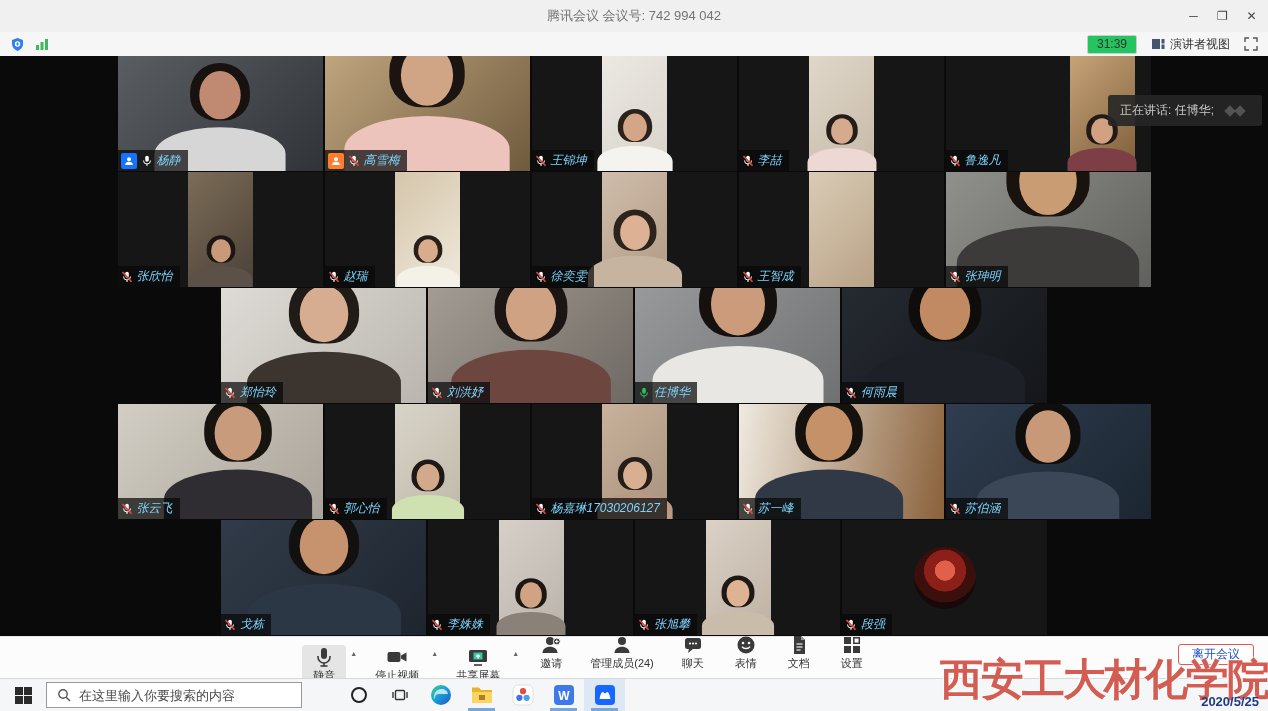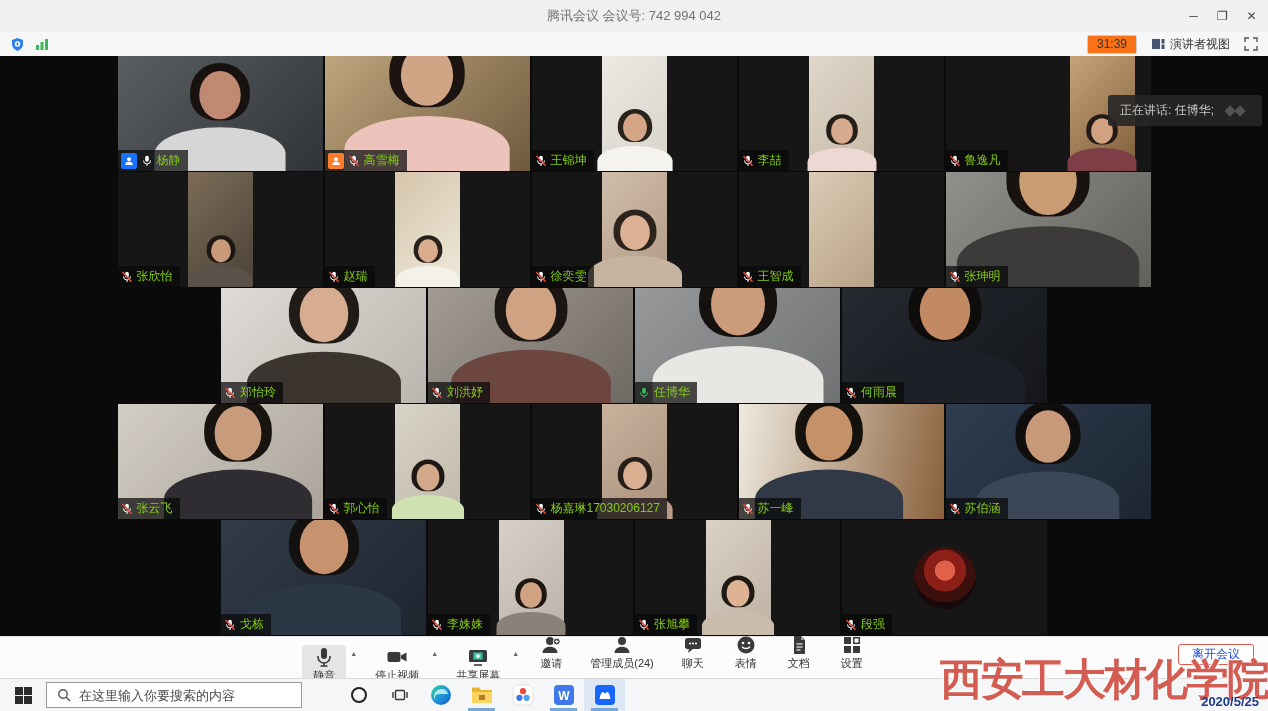--- a/index.html
+++ b/index.html
@@ -9,40 +9,40 @@
   
   .titlebar { height: 32px; background: #f0f0f0; display: flex; align-items: center; justify-content: center; position: relative; }
   .title { font-size: 13px; color: #737373; }
   .win-controls { position: absolute; right: 2px; top: 0; height: 32px; display: flex; }
   .win-btn { width: 29px; height: 32px; display: flex; align-items: center; justify-content: center; color: #444; font-size: 12px; cursor: default; }
 
   
   .topbar { height: 24px; background: #f6f6f6; display: flex; align-items: center; padding: 0 10px; gap: 10px; }
   .topbar-left { display: flex; align-items: center; gap: 10px; }
   .topbar-right { margin-left: auto; display: flex; align-items: center; gap: 14px; }
-  .timer { font-size: 12px; color: #333; border: 1px solid #ccc; background: #f97316; padding: 0 9px; line-height: 17px; border-radius: 2px; }
+  .timer { font-size: 12px; color: #333; border: 1px solid #ccc; background: #22c55e; padding: 0 9px; line-height: 17px; border-radius: 2px; }
   .view-switch { display: flex; align-items: center; gap: 5px; font-size: 12px; color: #333; }
   .icon-span { display: inline-flex; align-items: center; }
 
   
   .video-area { position: relative; height: 580px; background: #0a0a0a; }
   .grid-row { display: flex; justify-content: center; gap: 2px; margin-bottom: 1px; }
   .tile { width: 205px; height: 115px; background: #161616; position: relative; overflow: hidden; flex: 0 0 auto; }
   .tile.speaking { box-shadow: inset 0 0 0 2px #2fbf5f; }
   .vid { position: absolute; inset: 0; }
   .vid.port { width: 65px; left: 50%; margin-left: -32px; top: 0; bottom: 0; }
   .vid.port.vright { left: auto; margin-left: 0; right: 16px; }
   .person { position: absolute; left: 50%; bottom: 0; width: 140px; height: 100px; margin-left: -70px; transform-origin: 50% 100%; }
   .p-hair { position: absolute; left: 50%; top: 6px; margin-left: -26px; width: 52px; height: 50px; border-radius: 50% 50% 42% 42%; }
   .p-head { position: absolute; left: 50%; top: 13px; margin-left: -18px; width: 36px; height: 42px; border-radius: 50%; }
   .p-body { position: absolute; left: 50%; bottom: -8px; margin-left: -57px; width: 114px; height: 46px; border-radius: 52% 52% 0 0; }
   .avatar { position: absolute; left: 50%; top: 50%; transform: translate(-50%,-50%); width: 62px; height: 62px; border-radius: 50%;
             background: radial-gradient(circle at 50% 38%, #e0604a 0 20%, #8c2018 21% 42%, #3a0f0c 43% 64%, #17090a 65% 100%); }
   .namebar { position: absolute; left: 0; bottom: 0; display: flex; align-items: center; gap: 4px; background: rgba(8,8,8,.72); padding: 2px 7px 2px 3px; max-width: 100%; }
-  .name { color: #84cc16; font-size: 12px; white-space: nowrap; }
+  .name { color: #7dd3fc; font-size: 12px; white-space: nowrap; font-style: italic; }
   .badge { width: 16px; height: 16px; border-radius: 2px; display: inline-flex; align-items: center; justify-content: center; }
   .badge.blue { background: #1673ff; }
   .badge.orange { background: #ff7e2e; }
   .micwrap { display: inline-flex; align-items: center; }
 
   .speak-banner { position: absolute; top: 39px; right: 6px; background: rgba(38,38,38,.9); color: #c9c9c9; font-size: 12px;
                   padding: 7px 12px; border-radius: 3px; z-index: 20; display: flex; align-items: center; gap: 10px; }
 
   
   .controlbar { height: 42px; background: #fcfcfc; display: flex; align-items: center; position: relative; border-top: 1px solid #e6e6e6; }

